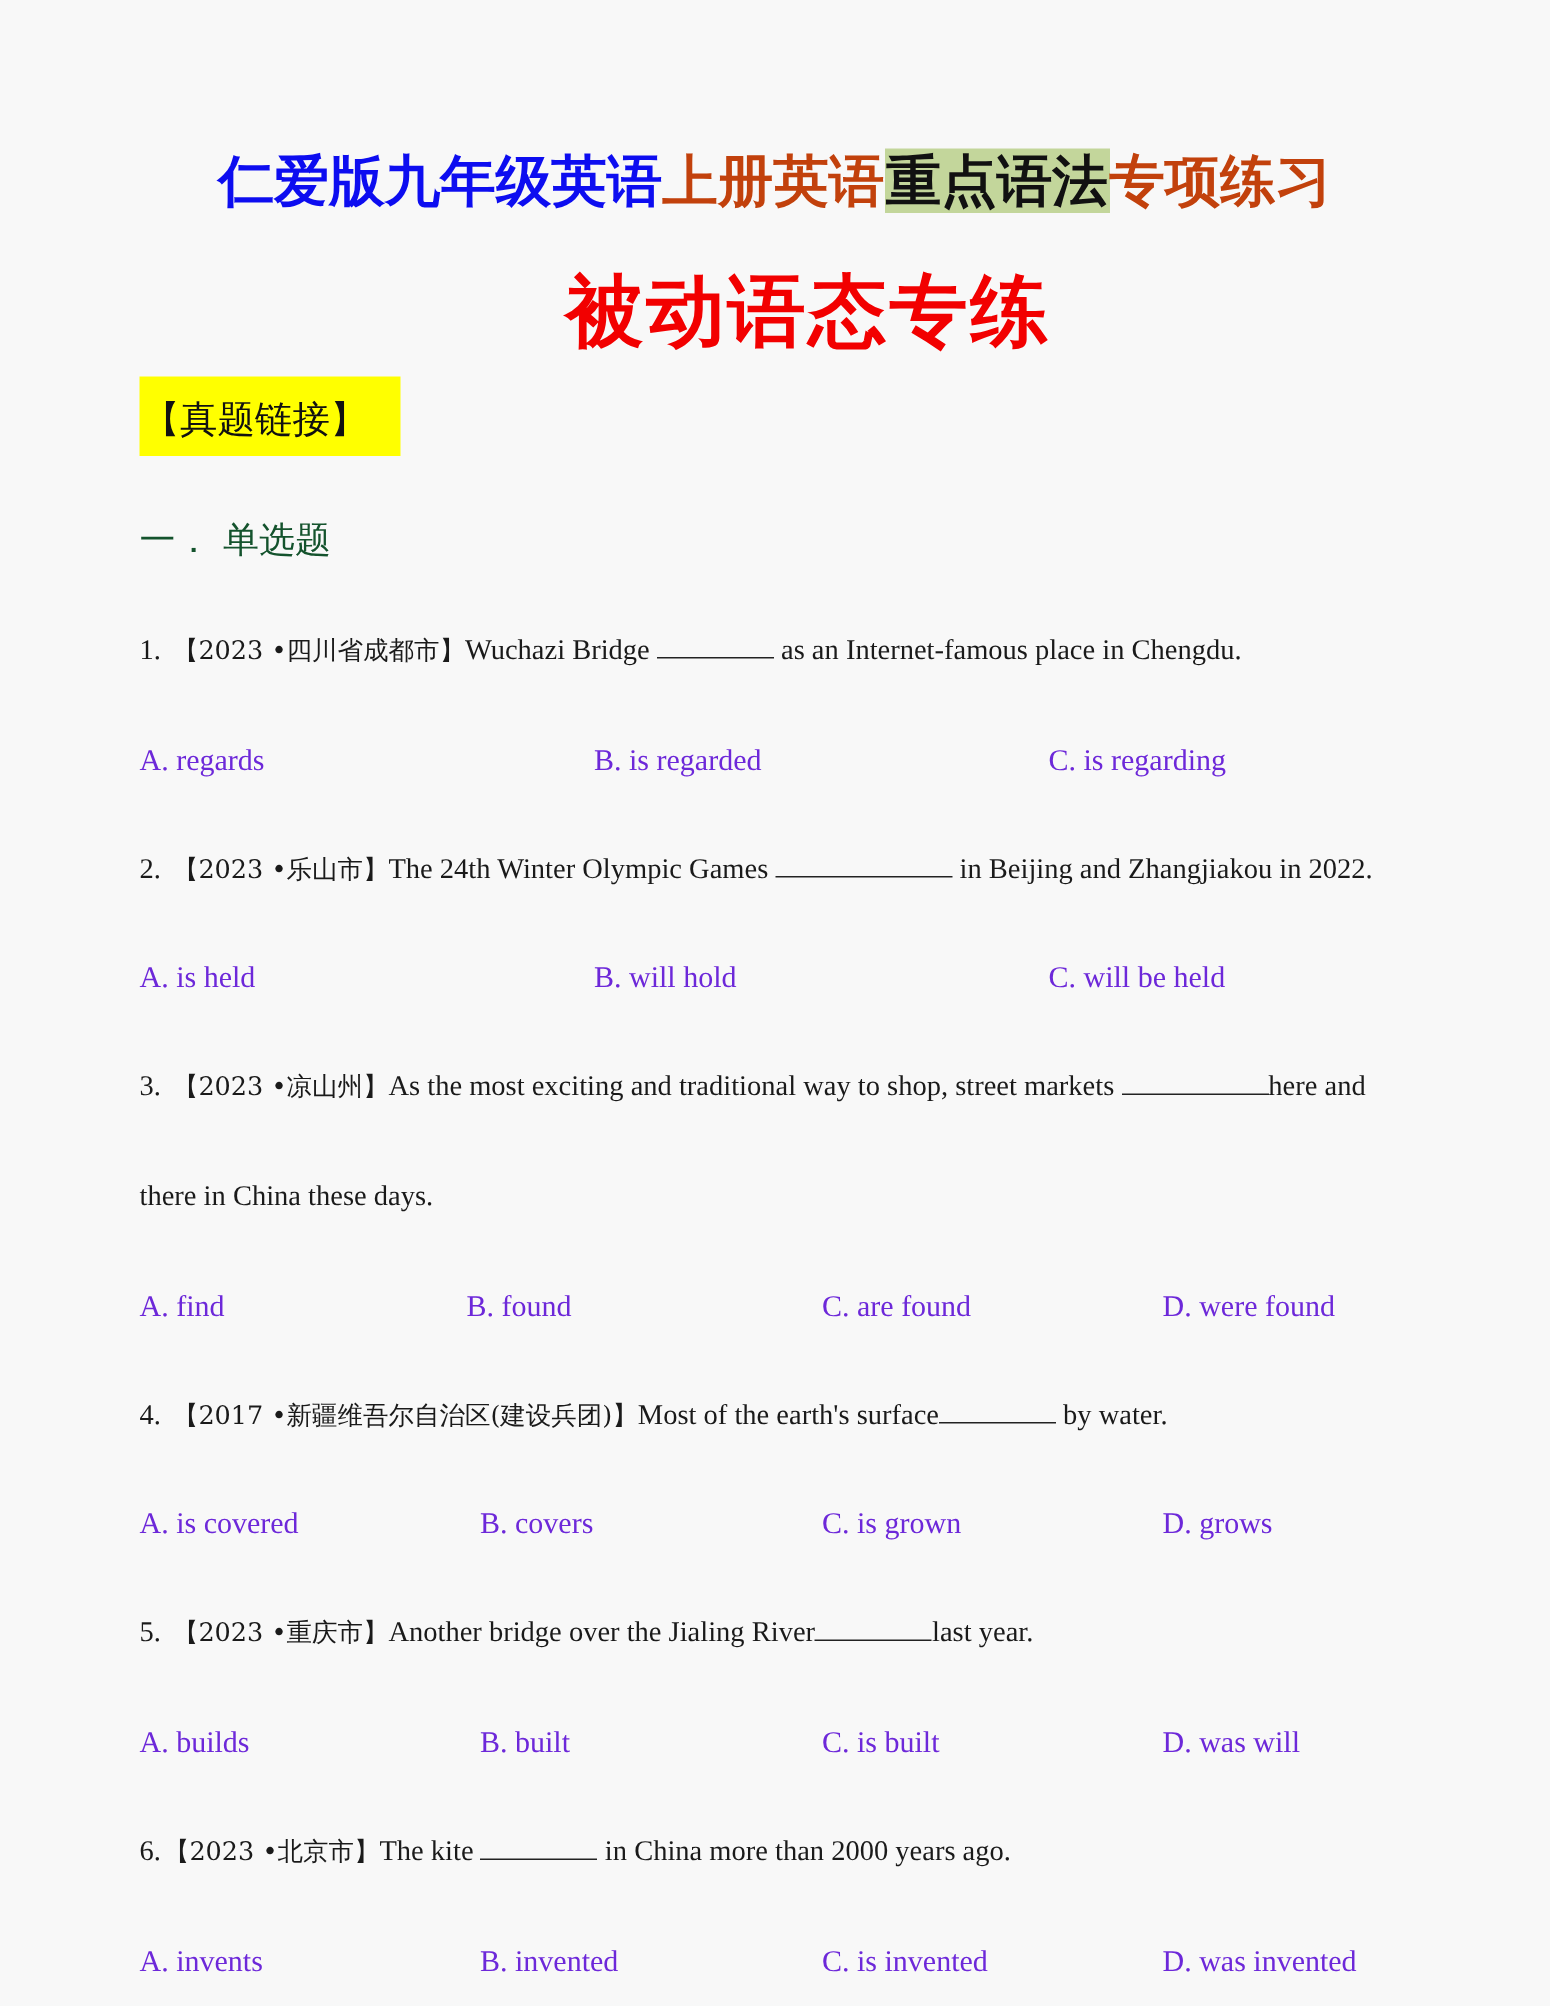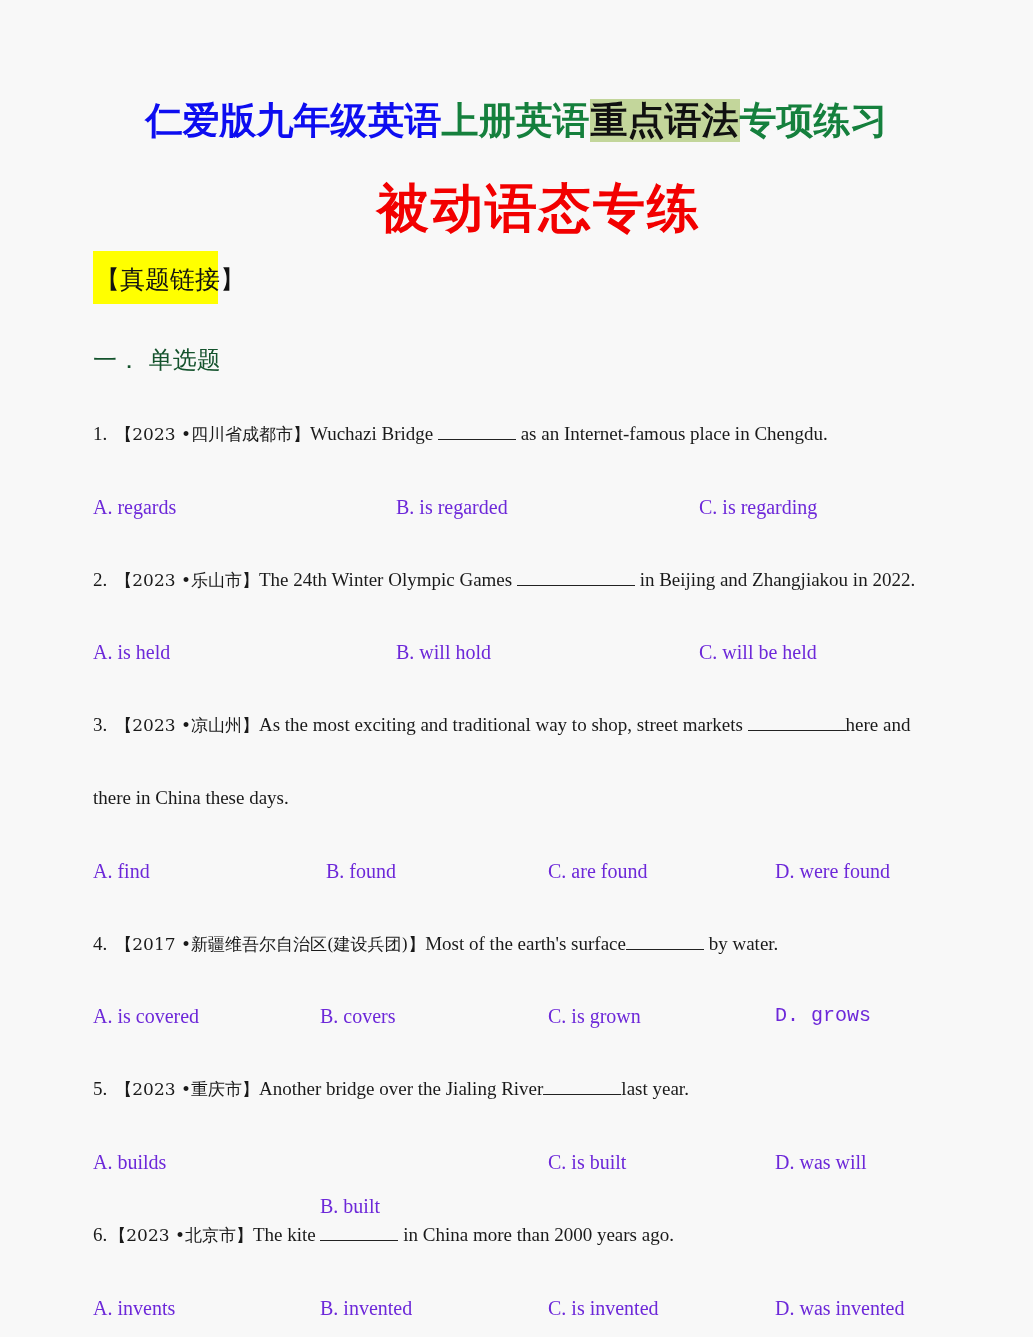--- a/index.html
+++ b/index.html
@@ -22,40 +22,40 @@
       width: 1033px;
       text-align: center;
       font-family: "DejaVu Sans", "Liberation Sans", sans-serif;
       font-weight: bold;
       font-size: 37px;
       letter-spacing: 0px;
       white-space: nowrap;
       line-height: 58px;
     }
     .title-line .blue { color: #0d0df0; }
-    .title-line .black { color: #15803d; }
+    .title-line .black { color: #c2410c; }
     .title-line .hl { background: #c3d69b; color: #111111; padding: 0 1px; }
     .subtitle {
       position: absolute;
       top: 172px;
       left: 0;
       width: 1078px;
       text-align: center;
       font-family: "DejaVu Sans", "Liberation Sans", sans-serif;
       font-weight: bold;
       font-size: 52px;
       color: #f20000;
       letter-spacing: 2px;
       line-height: 72px;
     }
     .tag-box {
       position: absolute;
       top: 251px;
       left: 93px;
-      width: 125px;
+      width: 174px;
       height: 53px;
       background: #ffff00;
       box-sizing: border-box;
       padding-top: 14px;
       padding-left: 2px;
       font-family: "DejaVu Serif", "Liberation Serif", serif;
       font-size: 25px;
       color: #111;
       white-space: nowrap;
       line-height: 30px;
@@ -127,41 +127,41 @@
   <span style="left:303px;">B. will hold</span>
   <span style="left:606px;">C. will be held</span>
 </div>
 
 <div class="q" style="top:710px;">
   <span class="num">3.</span><span class="src">【2023 •凉山州】</span><span>As the most exciting and traditional way to shop, street markets </span><span class="blank" style="width:98px;"></span><span>here and</span>
 </div>
 <div class="q" style="top:783px;">there in China these days.</div>
 <div class="opts" style="top:856px;">
   <span style="left:0;">A. find</span>
-  <span style="left:233px;">B. found</span>
+  <span style="left:218px;">B. found</span>
   <span style="left:455px;">C. are found</span>
   <span style="left:682px;">D. were found</span>
 </div>
 
 <div class="q" style="top:929px;">
   <span class="num">4.</span><span class="src">【2017 •新疆维吾尔自治区(建设兵团)】</span><span>Most of the earth's surface</span><span class="blank" style="width:78px;"></span><span> by water.</span>
 </div>
 <div class="opts" style="top:1001px;">
   <span style="left:0;">A. is covered</span>
   <span style="left:227px;">B. covers</span>
   <span style="left:455px;">C. is grown</span>
-  <span style="left:682px;font-family:Liberation Mono, monospace;">D. grows</span>
+  <span style="left:682px;">D. grows</span>
 </div>
 
 <div class="q" style="top:1074px;">
   <span class="num">5.</span><span class="src">【2023 •重庆市】</span><span>Another bridge over the Jialing River</span><span class="blank" style="width:78px;"></span><span>last year.</span>
 </div>
 <div class="opts" style="top:1147px;">
   <span style="left:0;">A. builds</span>
-  <span style="left:227px;margin-top:44px;">B. built</span>
+  <span style="left:227px;">B. built</span>
   <span style="left:455px;">C. is built</span>
   <span style="left:682px;">D. was will</span>
 </div>
 
 <div class="q" style="top:1220px;">
   <span class="num" style="margin-right:2px;">6.</span><span class="src">【2023 •北京市】</span><span>The kite </span><span class="blank" style="width:78px;"></span><span> in China more than 2000 years ago.</span>
 </div>
 <div class="opts" style="top:1293px;">
   <span style="left:0;">A. invents</span>
   <span style="left:227px;">B. invented</span>

